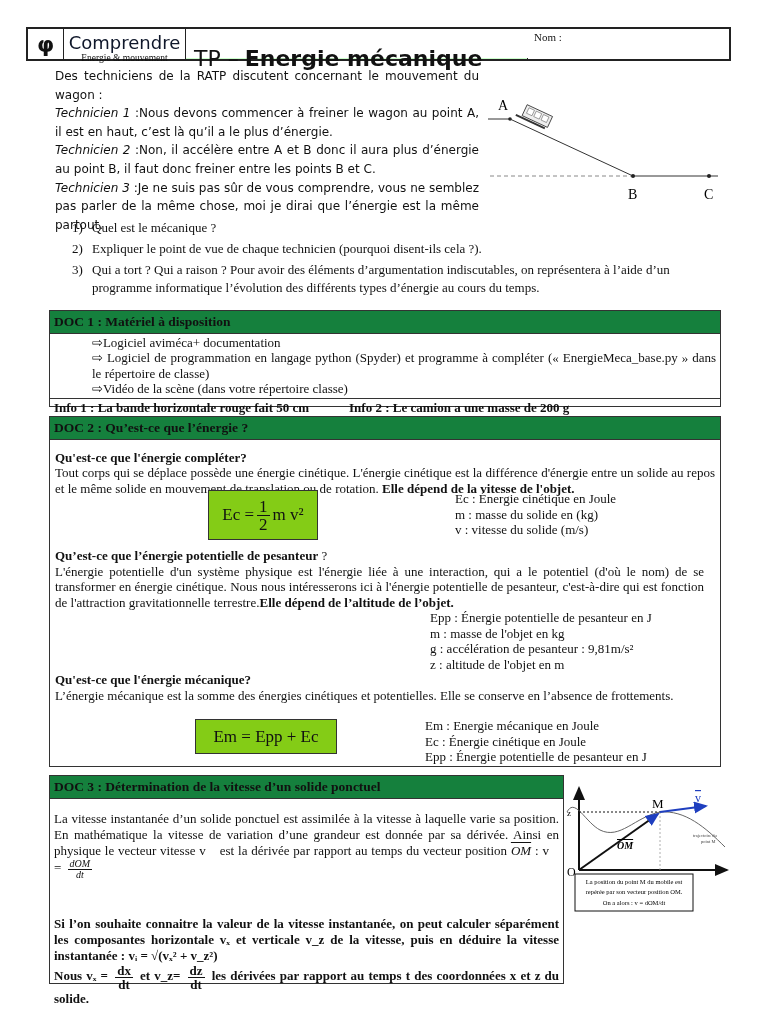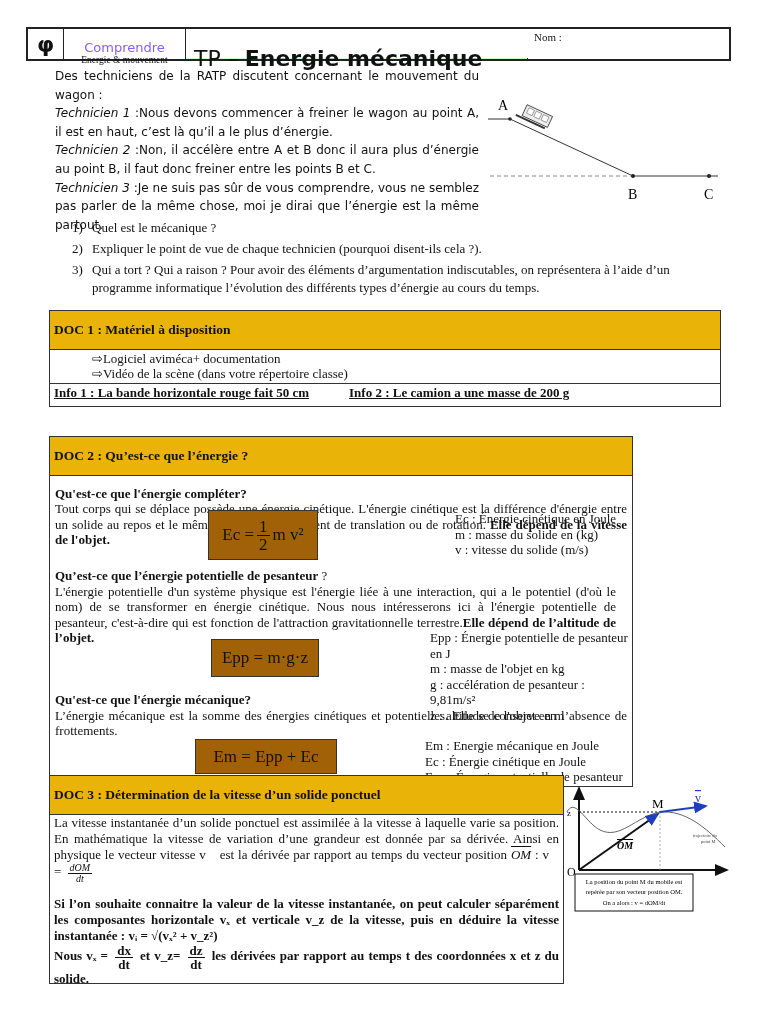--- a/index.html
+++ b/index.html
@@ -4,48 +4,48 @@
 <style>
   html, body { margin:0; padding:0; }
   body { width:768px; height:1024px; background:#fff; position:relative; overflow:hidden;
          font-family:"Liberation Serif", serif; color:#111; }
   .abs { position:absolute; }
   
   .header { left:26px; top:27px; width:705px; height:34px; border:2px solid #222; display:flex; box-sizing:border-box; }
   .hcell { border-right:1px solid #222; box-sizing:border-box; }
   .phi { width:36px; display:flex; align-items:center; justify-content:center; font-family:"DejaVu Sans", sans-serif; font-size:22px; font-weight:bold; }
   .comp { width:122px; text-align:center; line-height:1; }
-  .comp .c1 { font-family:"DejaVu Sans", sans-serif; font-size:13px; margin-top:12px; color:#8b5cf6; }
+  .comp .c1 { font-family:"DejaVu Sans", sans-serif; font-size:18px; margin-top:5px; color:#0f172a; }
   .comp .c2 { font-size:9.5px; margin-top:2px; }
   .title { width:342px; background:#ccffcc; display:flex; align-items:center; padding-left:8px; font-family:"DejaVu Sans", sans-serif; font-size:22px; color:#111;margin-top:29px; }
   .title b { margin-left:6px; }
   .nom { flex:1; font-size:11px; padding:2px 0 0 6px; border-right:none; }
 
   .intro { left:55px; top:67px; width:424px; font-family:"DejaVu Sans", sans-serif; font-size:12px; line-height:18.6px; text-align:justify; }
   .intro i { font-style:italic; }
   .q { left:72px; top:219px; width:650px; font-size:13px; line-height:18px; }
   .q .row { display:flex; }
   .q .num { width:20px; flex:none; }
 
   .box { border:1.5px solid #333; box-sizing:border-box; }
-  .boxhead { background:#eab308; border-bottom:1.5px solid #333; font-weight:bold; font-size:13.5px; padding:11px 4px; }
+  .boxhead { background:#15803d; border-bottom:1.5px solid #333; font-weight:bold; font-size:13.5px; padding:3px 4px; }
   .doc1 { left:49px; top:310px; width:672px; height:97px; font-size:13px; line-height:15.5px; }
   .doc1 .body { padding:1px 4px; text-align:justify;margin-left:38px; }
-  .doc1 .info { border-top:1.5px solid #333; padding:1px 4px; font-weight:bold; display:flex; gap:40px;text-decoration:underline; }
-
-  .doc2 { left:49px; top:416px; width:584px; height:351px; font-size:13px; line-height:15.5px;margin-top:20px; }
+  .doc1 .info { border-top:1.5px solid #333; padding:1px 4px; font-weight:bold; display:flex; gap:40px; }
+
+  .doc2 { left:49px; top:416px; width:672px; height:351px; font-size:13px; line-height:15.5px; }
   .doc2 .sec { padding:0 5px; text-align:justify; }
   .doc2 h4 { margin:0; font-size:13px; }
-  .formula { position:absolute; border:1.5px solid #333; background:#a16207; display:flex; align-items:center; justify-content:center; font-size:17px; }
+  .formula { position:absolute; border:1.5px solid #333; background:#84cc16; display:flex; align-items:center; justify-content:center; font-size:17px; }
   .legend { position:absolute; font-size:13px; line-height:15.5px; }
   .frac { display:inline-flex; flex-direction:column; align-items:center; vertical-align:middle; margin:0 3px; line-height:1; }
   .frac .n { border-bottom:1px solid #111; padding:0 2px; }
 
   .doc3 { left:49px; top:775px; width:515px; height:209px; font-size:13px; line-height:16px; }
-  .doc3 .body { padding:0 4px; text-align:justify; }
+  .doc3 .body { padding:12px 4px; text-align:justify; }
   .doc3 .bold { font-weight:bold; }
   .fig { left:565px; top:782px; width:175px; height:135px; }
 </style>
 </head>
 <body>
 
 <div class="abs header">
   <div class="hcell phi">φ</div>
   <div class="hcell comp">
     <div class="c1">Comprendre</div>
@@ -99,20 +99,21 @@
   <div class="row" style="margin-top:3px">
       <span class="num">3)</span>
       <span>Qui a tort ? Qui a raison ? Pour avoir des éléments d’argumentation indiscutables, on représentera à l’aide d’un programme informatique l’évolution des différents types d’énergie au cours du temps.</span>
     </div>
 </div>
 
 <div class="abs box doc1">
   <div class="boxhead">DOC 1 : Matériel à disposition</div>
   <div class="body">
     <div><span>⇨</span><span>Logiciel aviméca+ documentation</span></div>
+    <div><span>⇨</span><span> Logiciel de programmation en langage python (Spyder) et programme à compléter (« EnergieMeca_base.py » dans le répertoire de classe)</span></div>
     <div><span>⇨</span><span>Vidéo de la scène (dans votre répertoire classe)</span></div>
   </div>
   <div class="info">
     <span>Info 1 : La bande horizontale rouge fait 50 cm</span>
     <span>Info 2 : Le camion a une masse de 200 g</span>
   </div>
 </div>
 
 <div class="abs box doc2">
   <div class="boxhead">DOC 2 : Qu’est-ce que l’énergie ?</div>
@@ -131,21 +132,20 @@
   <div class="legend" style="left:405px;top:74px">
     <div>Ec : Énergie cinétique en Joule</div>
     <div>m : masse du solide en (kg)</div>
     <div>v : vitesse du solide (m/s)</div>
   </div>
 
   <div class="sec" style="position:absolute;top:131px;left:0;right:11px">
     <h4><span>Qu’est-ce que l’énergie potentielle de pesanteur</span><span style="font-weight:normal"> ?</span></h4>
     <span>L'énergie potentielle d'un système physique est l'énergie liée à une interaction, qui a le potentiel (d'où le nom) de se transformer en énergie cinétique. Nous nous intéresserons ici à l'énergie potentielle de pesanteur, c'est-à-dire qui est fonction de l'attraction gravitationnelle terrestre.</span><b>Elle dépend de l’altitude de l’objet.</b>
   </div>
-  <div class="formula" style="left:161px;top:202px;width:106px;height:36px;">Epp = m·g·z</div>
   <div class="legend" style="left:380px;top:193px">
     <div>Epp : Énergie potentielle de pesanteur en J</div>
     <div>m : masse de l'objet en kg</div>
     <div>g : accélération de pesanteur : 9,81m/s²</div>
     <div>z : altitude de l'objet en m</div>
   </div>
 
   <div class="sec" style="position:absolute;top:255px;left:0;right:0">
     <h4>Qu'est-ce que l'énergie mécanique?</h4>
     <span>L’énergie mécanique est la somme des énergies cinétiques et potentielles. Elle se conserve en l’absence de frottements.</span>

